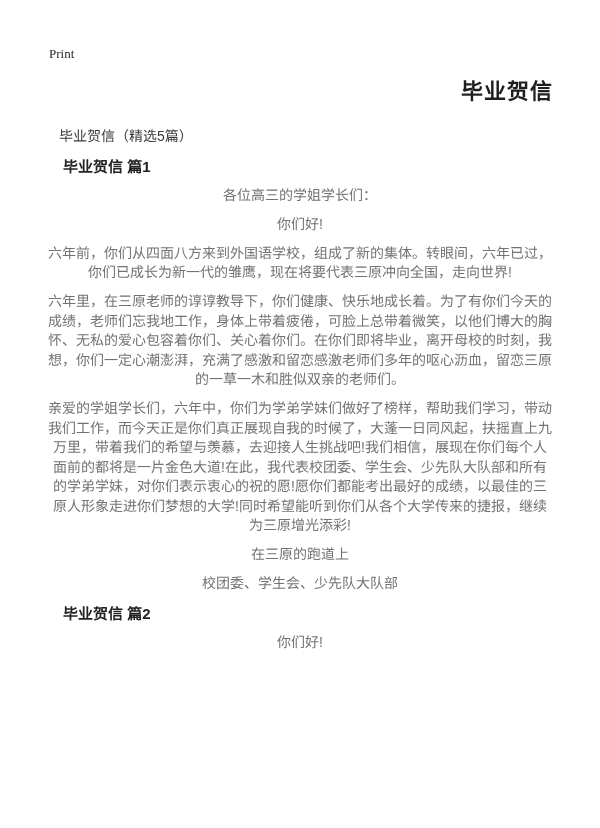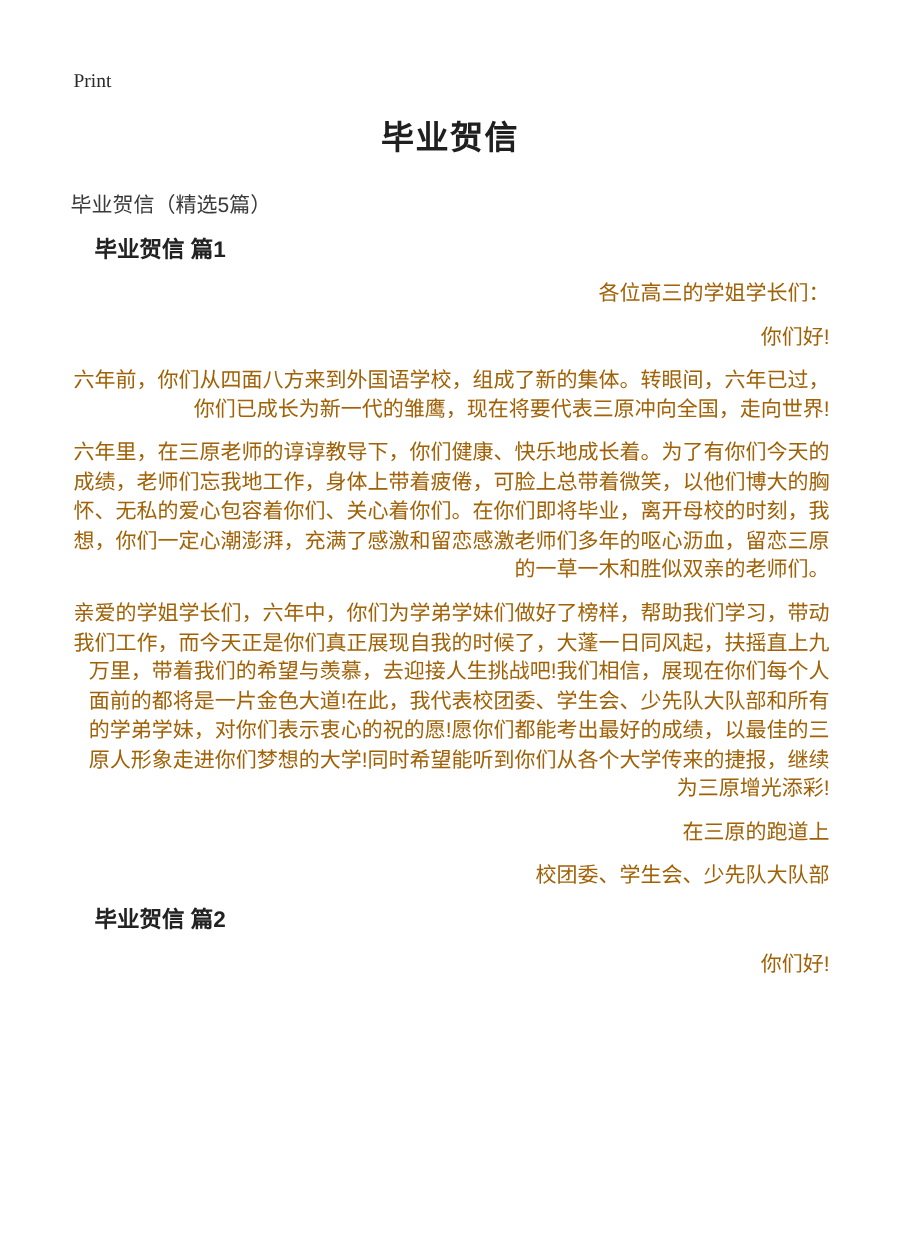--- a/index.html
+++ b/index.html
@@ -24,43 +24,43 @@
     font-size: 13px;
     line-height: 15px;
     color: #2b2b2b;
     margin: 0 0 0 2px;
   }
   .doc-title {
     font-size: 22px;
     line-height: 28px;
     font-weight: bold;
     color: #1f1f1f;
-    text-align: center;
+    text-align: right;
     letter-spacing: 1px;
     margin: 17px 0 0 0;
   }
   .doc-subtitle {
     font-size: 14px;
     line-height: 19.5px;
-    margin: 21px 0 0 0;
+    margin: 21px 0 0 12px;
   }
   .section-heading {
     font-size: 15px;
     line-height: 19.5px;
     font-weight: bold;
     color: #222222;
     margin: 10px 0 0 16px;
   }
   .para {
     font-size: 14px;
     line-height: 19.5px;
     margin: 9.5px 0 0 0;
-    text-align: right;
+    text-align: center;
     word-break: break-all;
-    color: #a16207;
+    color: #737373;
   }
 </style>
 </head>
 <body>
 
 <div class="page">
 
   <div class="print-link">Print</div>
 
   <h1 class="doc-title">毕业贺信</h1>

